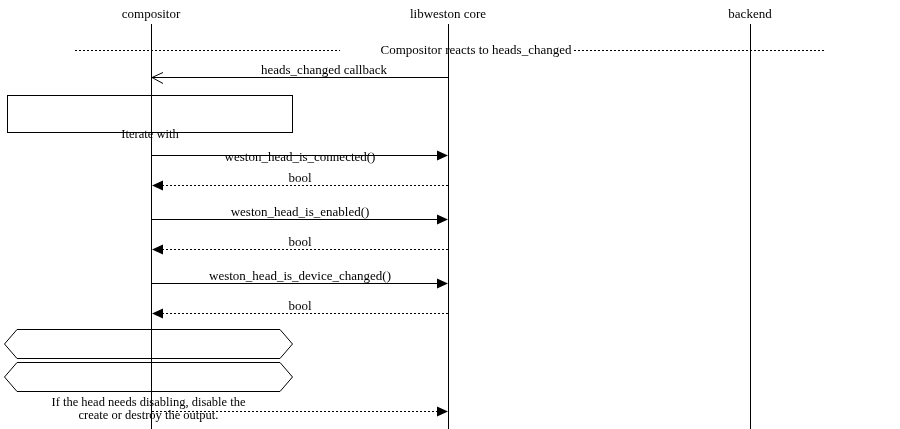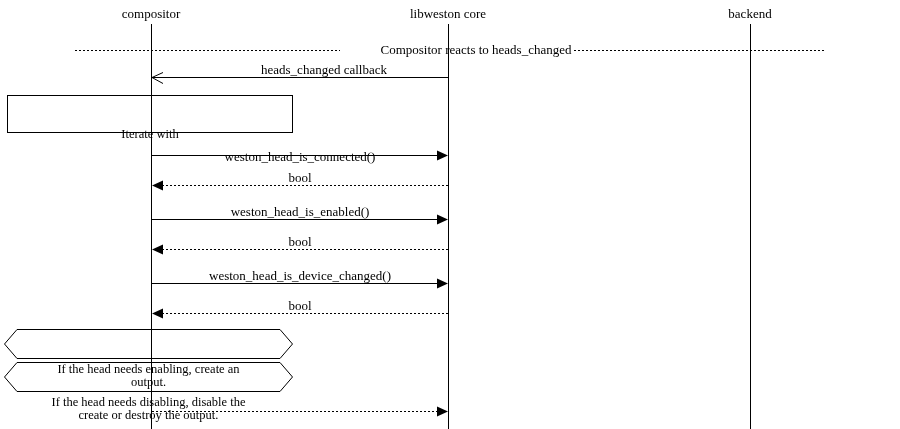--- a/index.html
+++ b/index.html
@@ -86,22 +86,18 @@
   <div class="lbl" style="left:300px; top:171px;">bool</div>
   <div class="lbl" style="left:300px; top:205px;">weston_head_is_enabled()</div>
   <div class="lbl" style="left:300px; top:235px;">bool</div>
   <div class="lbl" style="left:300px; top:269px;">weston_head_is_device_changed()</div>
   <div class="lbl" style="left:300px; top:299px;">bool</div>
 
   <div class="multiline" style="left:150px; top:97px;">
     <div>Iterate with</div>
   </div>
 
-  <div class="multiline" style="left:148.5px; top:332px;">
-    <div class="hexline">If the head needs enabling, create an</div>
-    <div class="hexline">output.</div>
-  </div>
   <div class="multiline" style="left:148.5px; top:365px;">
     <div class="hexline">If the head needs disabling, disable the</div>
     <div class="hexline">create or destroy the output.</div>
   </div>
 
 </div>
 
 </body></html>

